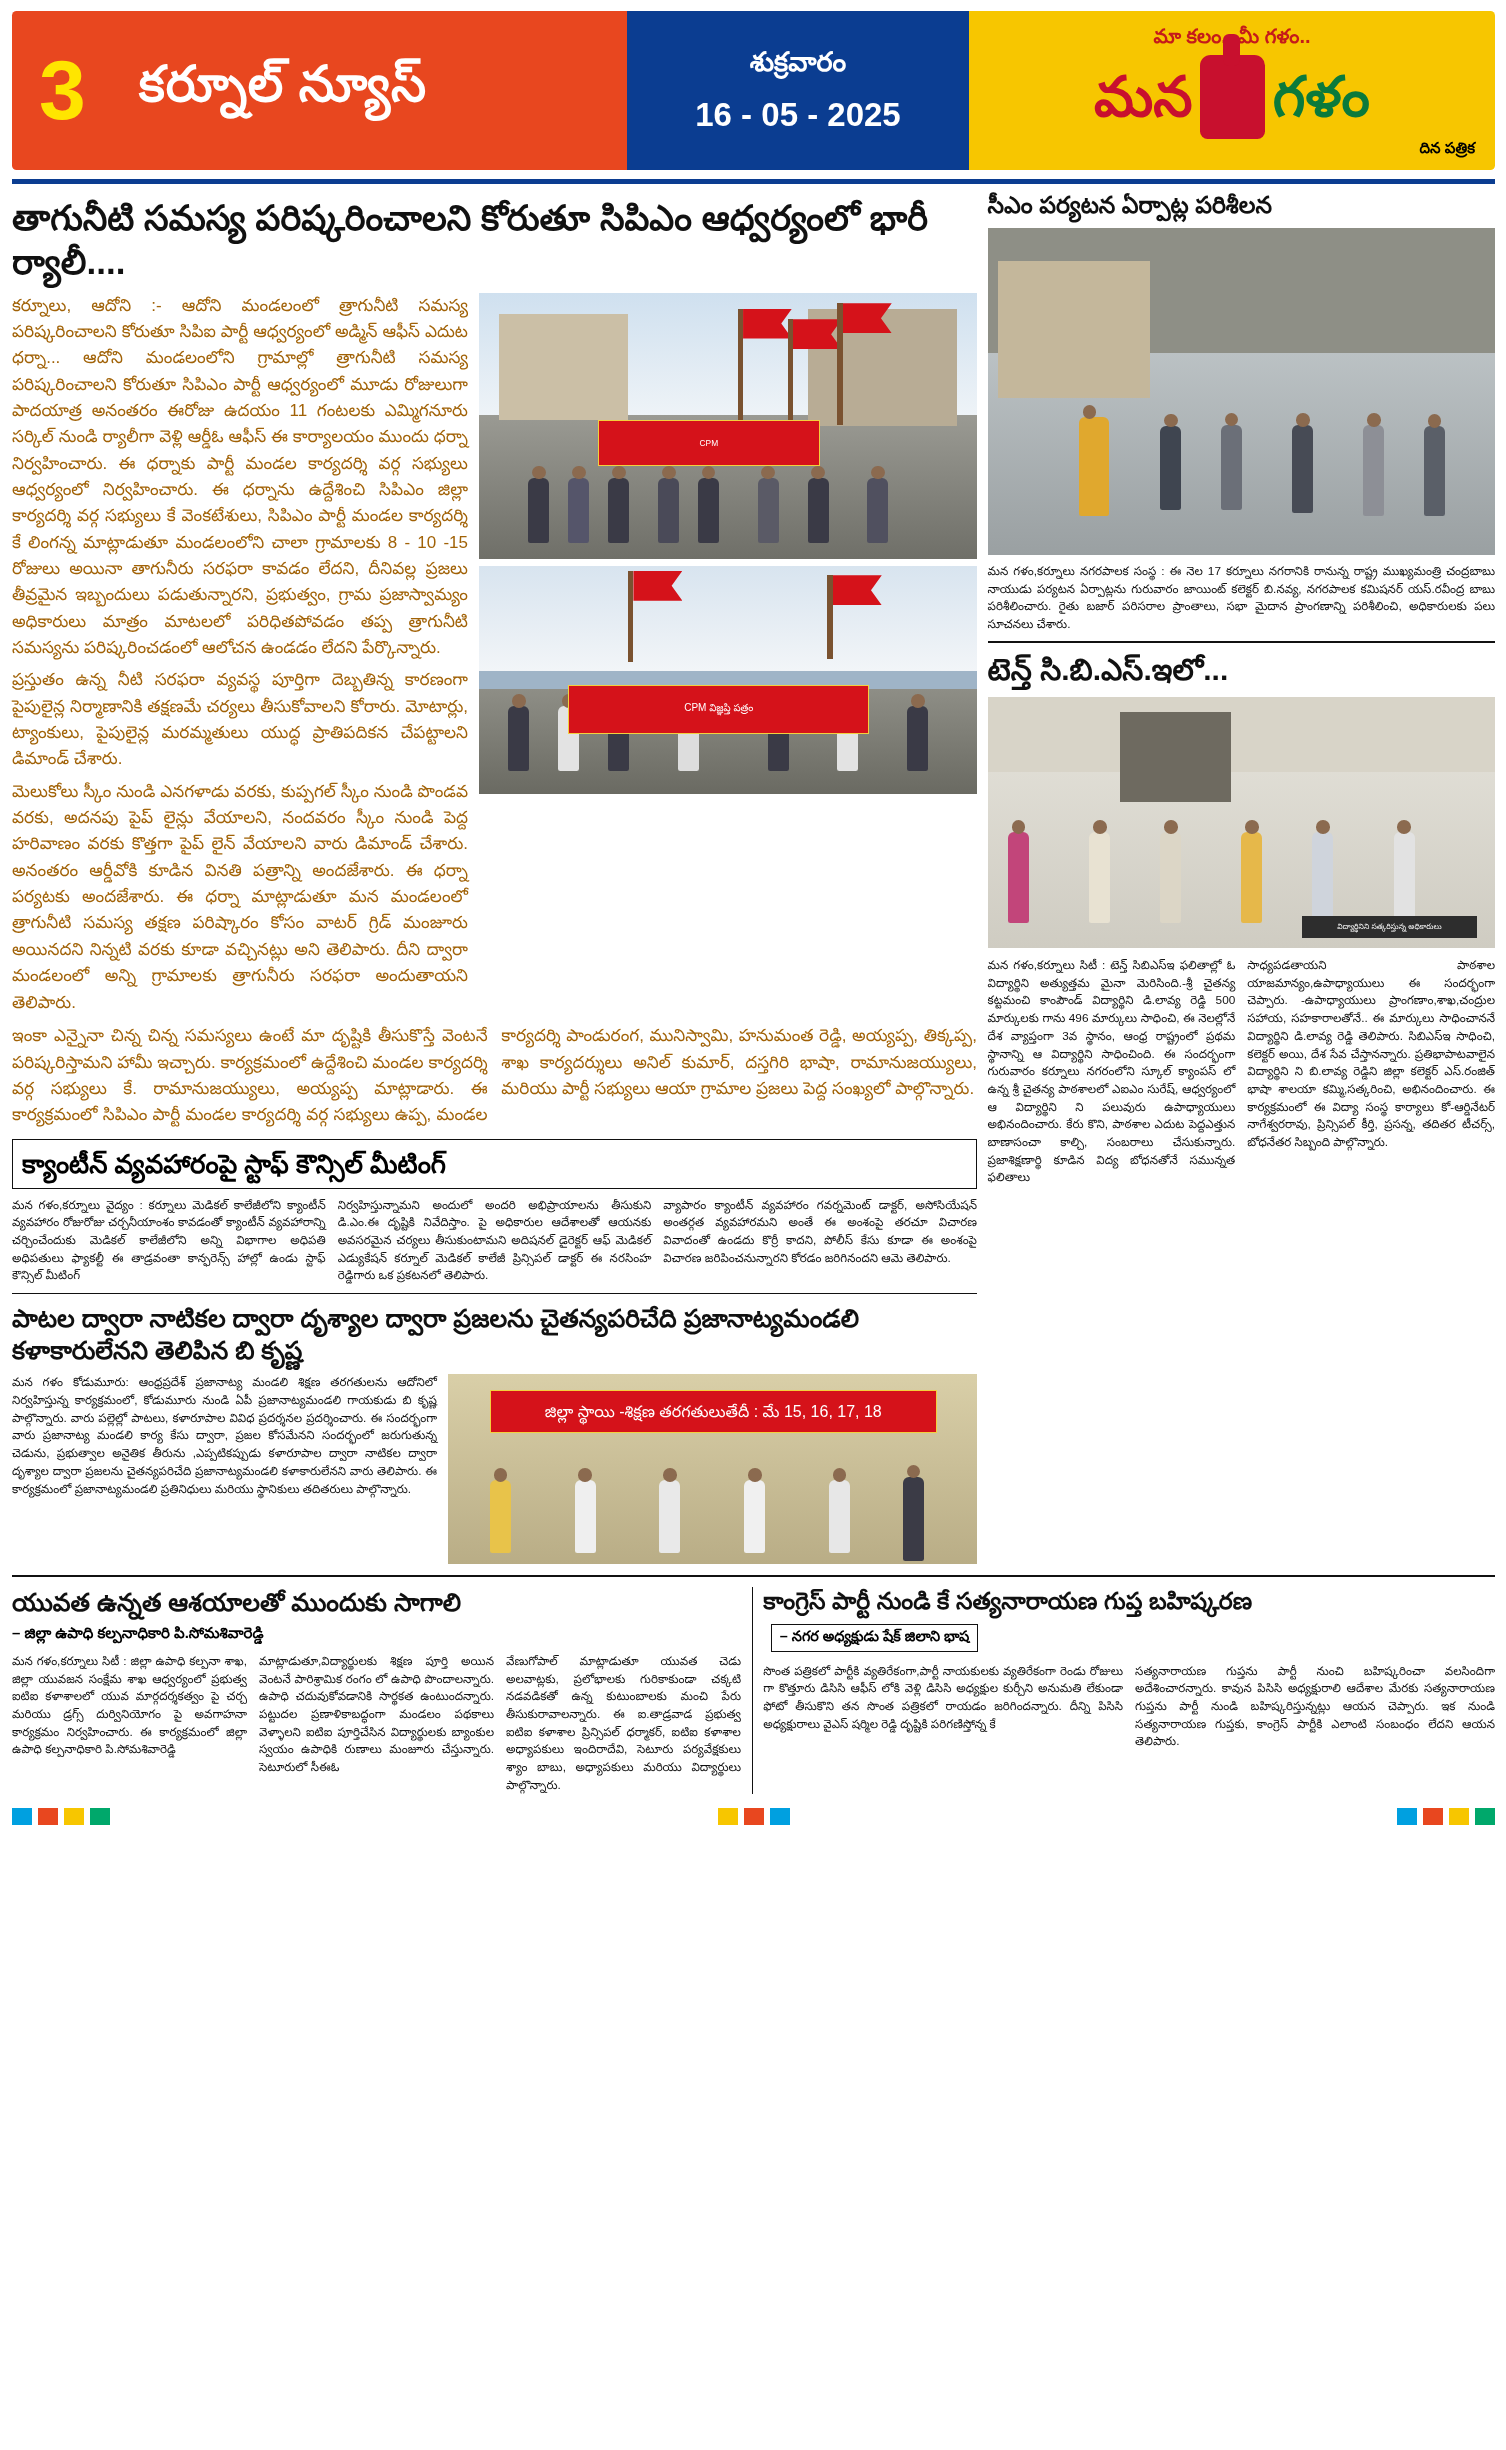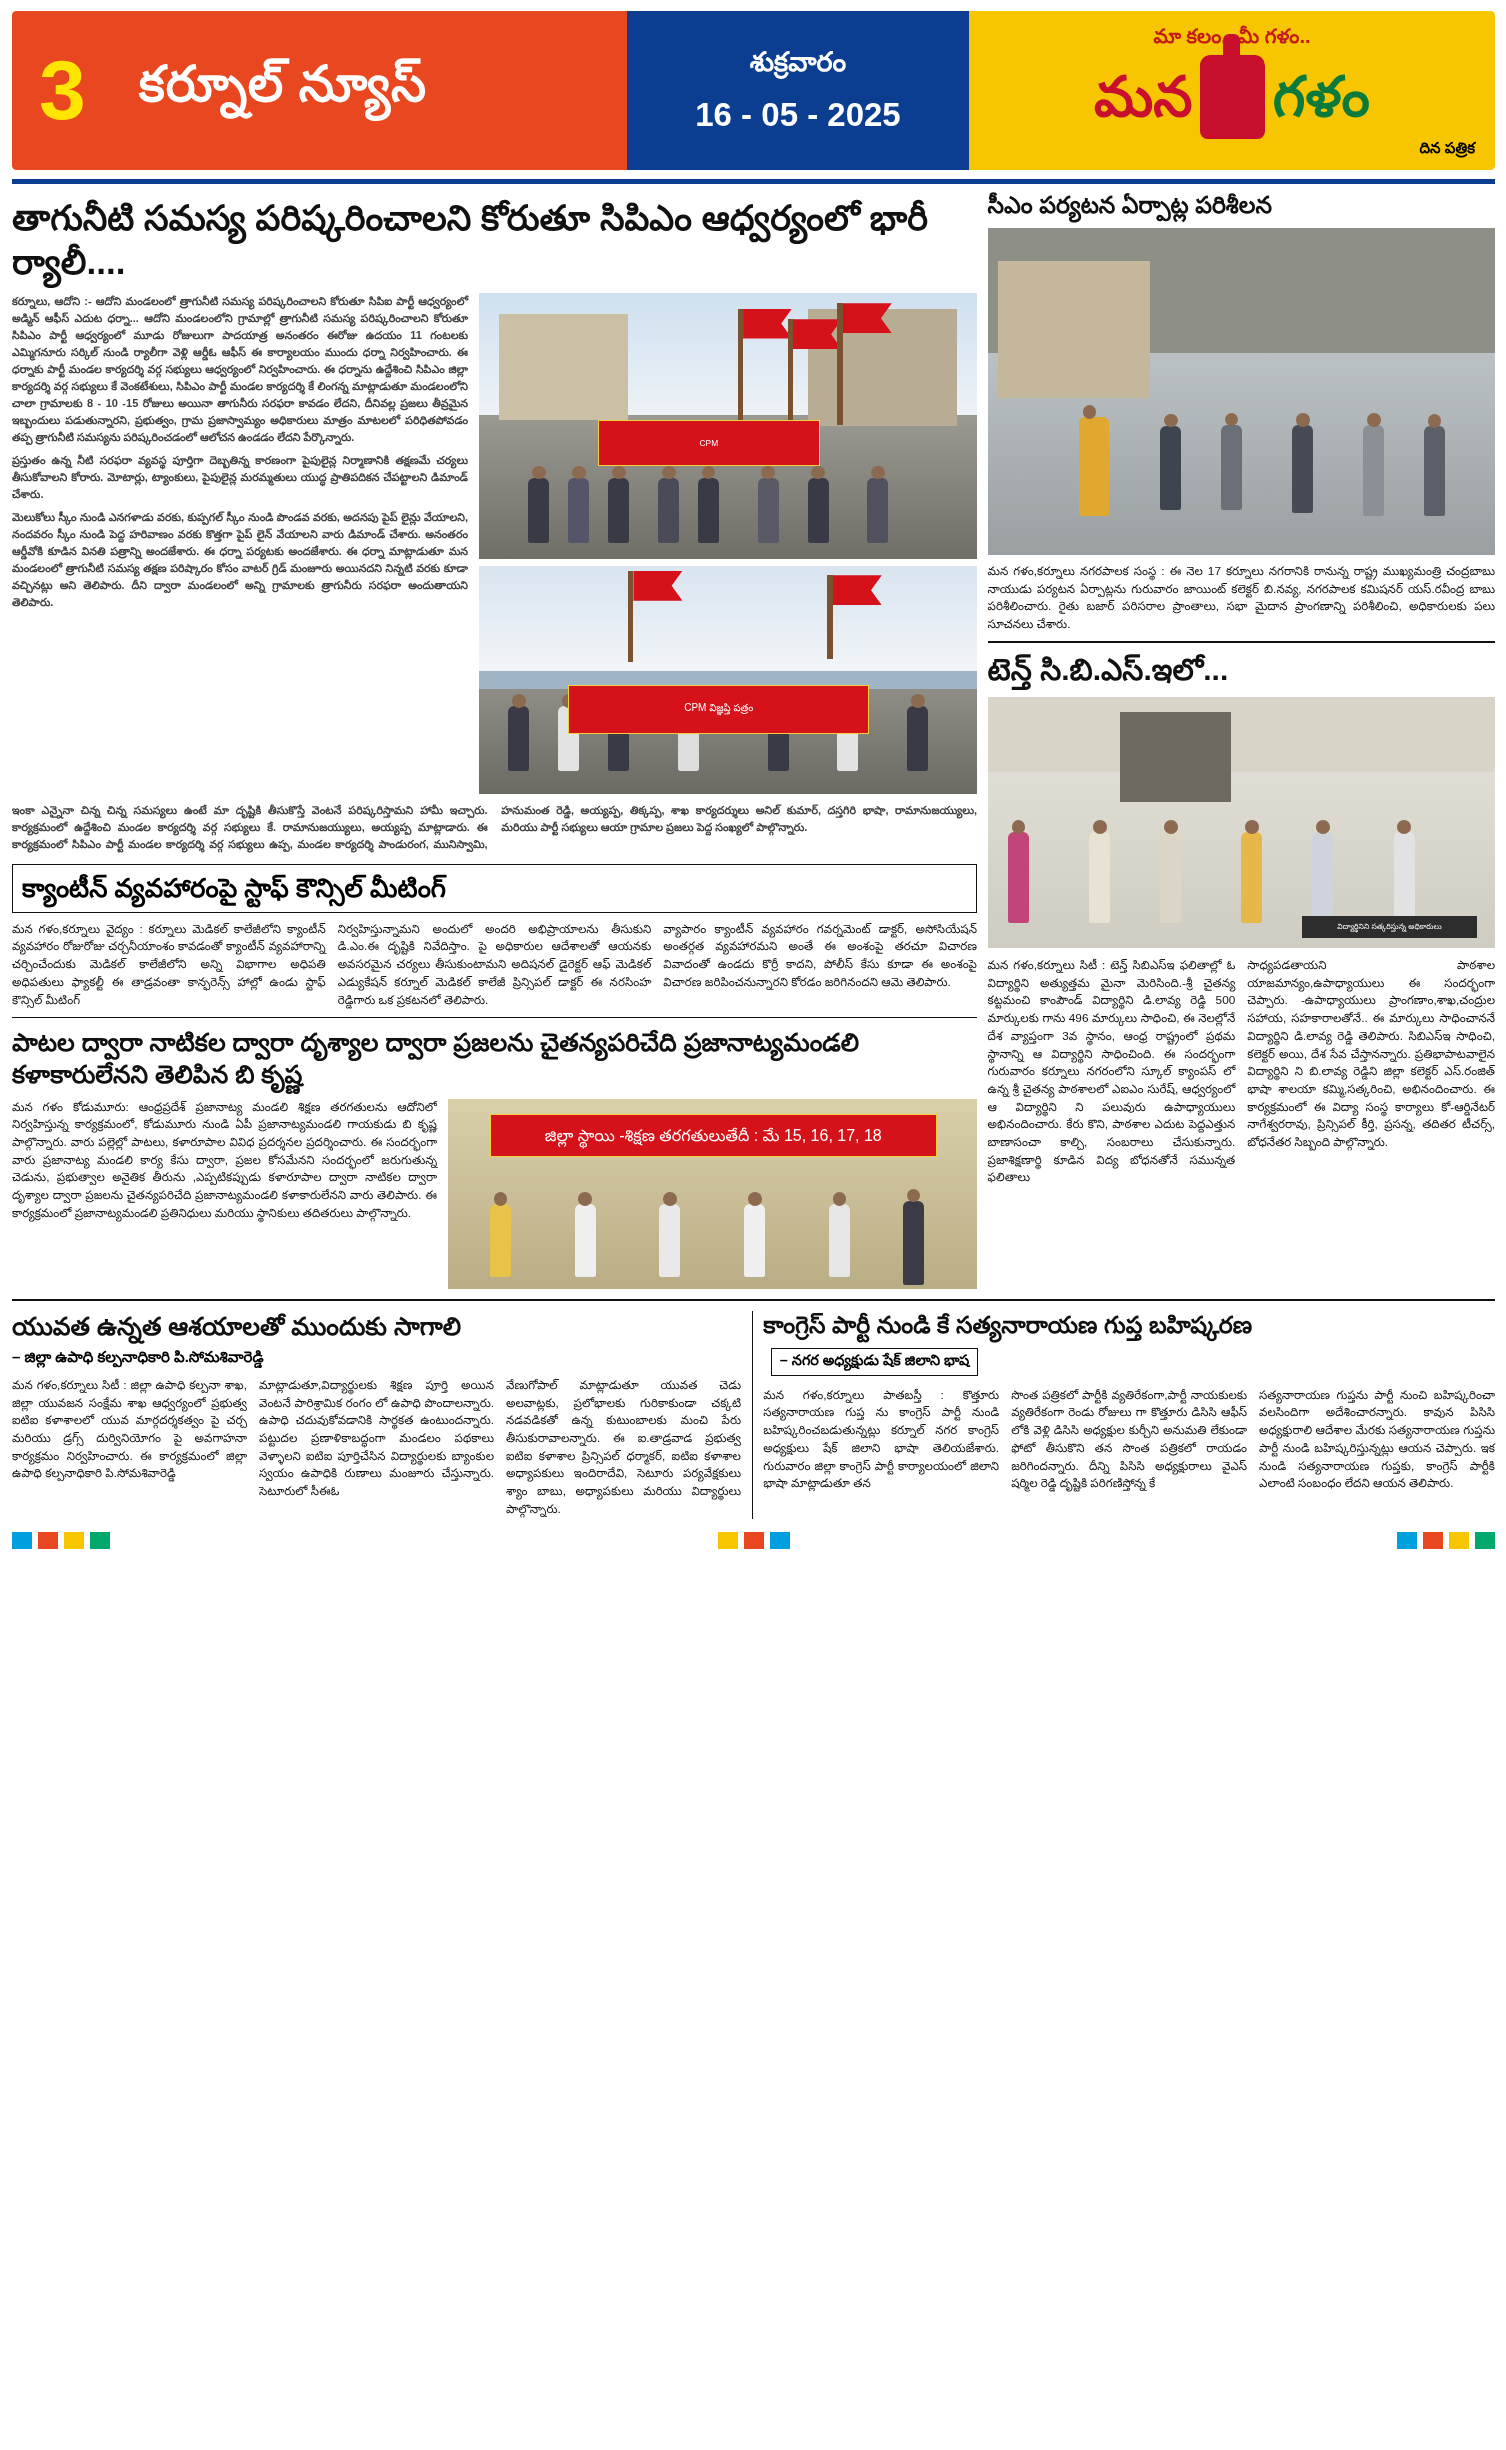--- a/index.html
+++ b/index.html
@@ -27,21 +27,21 @@
 
   
   .cols{display:flex;gap:10.6px;margin:7.6px 12px 0 12px;}
   .colA{flex:0 0 965px;}
   .colB{flex:1 1 auto;}
 
   .hl{font-weight:bold;color:#111;line-height:1.25;}
   .headline-main{font-size:35px;margin:4.6px 0 9px 0;}
   .box{border:1.5px solid #111;padding:7.6px 9px;box-sizing:border-box;}
 
-  .body-text{font-size:11px;line-height:1.55;text-align:justify;color:#404040;font-weight:bold;}
+  .body-text{font-size:17px;line-height:1.55;text-align:justify;color:#a16207;}
   .small-text{font-size:11.8px;line-height:1.5;text-align:justify;color:#111;}
 
   .photo{background:#9fb4c7;position:relative;overflow:hidden;}
 
   
   .ph-sky{position:absolute;left:0;top:0;right:0;height:46%;background:linear-gradient(#cfe0ef,#eef3f7);}
   .ph-ground{position:absolute;left:0;bottom:0;right:0;height:54%;background:linear-gradient(#9a9a93,#6f6f68);}
   .ph-bldg{position:absolute;background:#b9a890;}
   .ph-person{position:absolute;bottom:6%;width:21px;height:65px;background:#3a3a46;border-radius:6px 6px 2.3px 2.3px;}
   .ph-person:after{content:"";position:absolute;left:3.8px;top:-12px;width:13.7px;height:13.7px;border-radius:50%;background:#8b6a4f;}
@@ -220,21 +220,20 @@
         <div style="flex:1;" class="small-text">మన గళం,కర్నూలు సిటీ : జిల్లా ఉపాధి కల్పనా శాఖ, జిల్లా యువజన సంక్షేమ శాఖ ఆధ్వర్యంలో ప్రభుత్వ ఐటిఐ కళాశాలలో యువ మార్గదర్శకత్వం పై చర్చ మరియు డ్రగ్స్ దుర్వినియోగం పై అవగాహనా కార్యక్రమం నిర్వహించారు. ఈ కార్యక్రమంలో జిల్లా ఉపాధి కల్పనాధికారి పి.సోమశివారెడ్డి</div>
         <div style="flex:1;" class="small-text">మాట్లాడుతూ,విద్యార్థులకు శిక్షణ పూర్తి అయిన వెంటనే పారిశ్రామిక రంగం లో ఉపాధి పొందాలన్నారు. ఉపాధి చదువుకోవడానికి సార్థకత ఉంటుందన్నారు. పట్టుదల ప్రణాళికాబద్ధంగా మండలం పథకాలు వెళ్ళాలని ఐటిఐ పూర్తిచేసిన విద్యార్థులకు బ్యాంకుల స్వయం ఉపాధికి రుణాలు మంజూరు చేస్తున్నారు. సెటూరులో సీఈఓ</div>
         <div style="flex:1;" class="small-text">వేణుగోపాల్ మాట్లాడుతూ యువత చెడు అలవాట్లకు, ప్రలోభాలకు గురికాకుండా చక్కటి నడవడికతో ఉన్న కుటుంబాలకు మంచి పేరు తీసుకురావాలన్నారు. ఈ ఐ.తాడ్రవాడ ప్రభుత్వ ఐటిఐ కళాశాల ప్రిన్సిపల్ ధర్మాకర్, ఐటిఐ కళాశాల అధ్యాపకులు ఇందిరాదేవి, సెటూరు పర్యవేక్షకులు శ్యాం బాబు, అధ్యాపకులు మరియు విద్యార్థులు పాల్గొన్నారు.</div>
       </div>
     </div>
 
     <div style="flex:1 1 auto;border-left:1.5px solid #111;padding-left:10.6px;">
       <div class="hl" style="font-size:23.5px;">కాంగ్రెస్ పార్టీ నుండి కే సత్యనారాయణ గుప్త బహిష్కరణ</div>
       <div class="namebox" style="margin-top:7.6px;margin-left:8px;">– నగర అధ్యక్షుడు షేక్ జిలాని భాష</div>
       <div style="display:flex;gap:12px;margin-top:4.6px;">
-        <div style="flex:1;" class="small-text">మన గళం,కర్నూలు పాతబస్తీ : కొత్తూరు సత్యనారాయణ గుప్త ను కాంగ్రెస్ పార్టీ నుండి బహిష్కరించబడుతున్నట్లు కర్నూల్ నగర కాంగ్రెస్ అధ్యక్షులు షేక్ జిలాని భాషా తెలియజేశారు. గురువారం జిల్లా కాంగ్రెస్ పార్టీ కార్యాలయంలో జిలాని భాషా మాట్లాడుతూ తన</div>
         <div style="flex:1;" class="small-text">సొంత పత్రికలో పార్టీకి వ్యతిరేకంగా,పార్టీ నాయకులకు వ్యతిరేకంగా రెండు రోజులు గా కొత్తూరు డిసిసి ఆఫీస్ లోకి వెళ్లి డిసిసి అధ్యక్షుల కుర్చీని అనుమతి లేకుండా ఫోటో తీసుకొని తన సొంత పత్రికలో రాయడం జరిగిందన్నారు. దీన్ని పిసిసి అధ్యక్షురాలు వైఎస్ షర్మిల రెడ్డి దృష్టికి పరిగణిస్తోన్న కే</div>
         <div style="flex:1;" class="small-text">సత్యనారాయణ గుప్తను పార్టీ నుంచి బహిష్కరించా వలసిందిగా అదేశించారన్నారు. కావున పిసిసి అధ్యక్షురాలి ఆదేశాల మేరకు సత్యనారాయణ గుప్తను పార్టీ నుండి బహిష్కరిస్తున్నట్లు ఆయన చెప్పారు. ఇక నుండి సత్యనారాయణ గుప్తకు, కాంగ్రెస్ పార్టీకి ఎలాంటి సంబంధం లేదని ఆయన తెలిపారు.</div>
       </div>
     </div>
   </div>
 
   <div class="footer">
     <div class="dots">
       <span class="dot" style="background:#00a0e0;"></span>
       <span class="dot" style="background:#e8471f;"></span>

